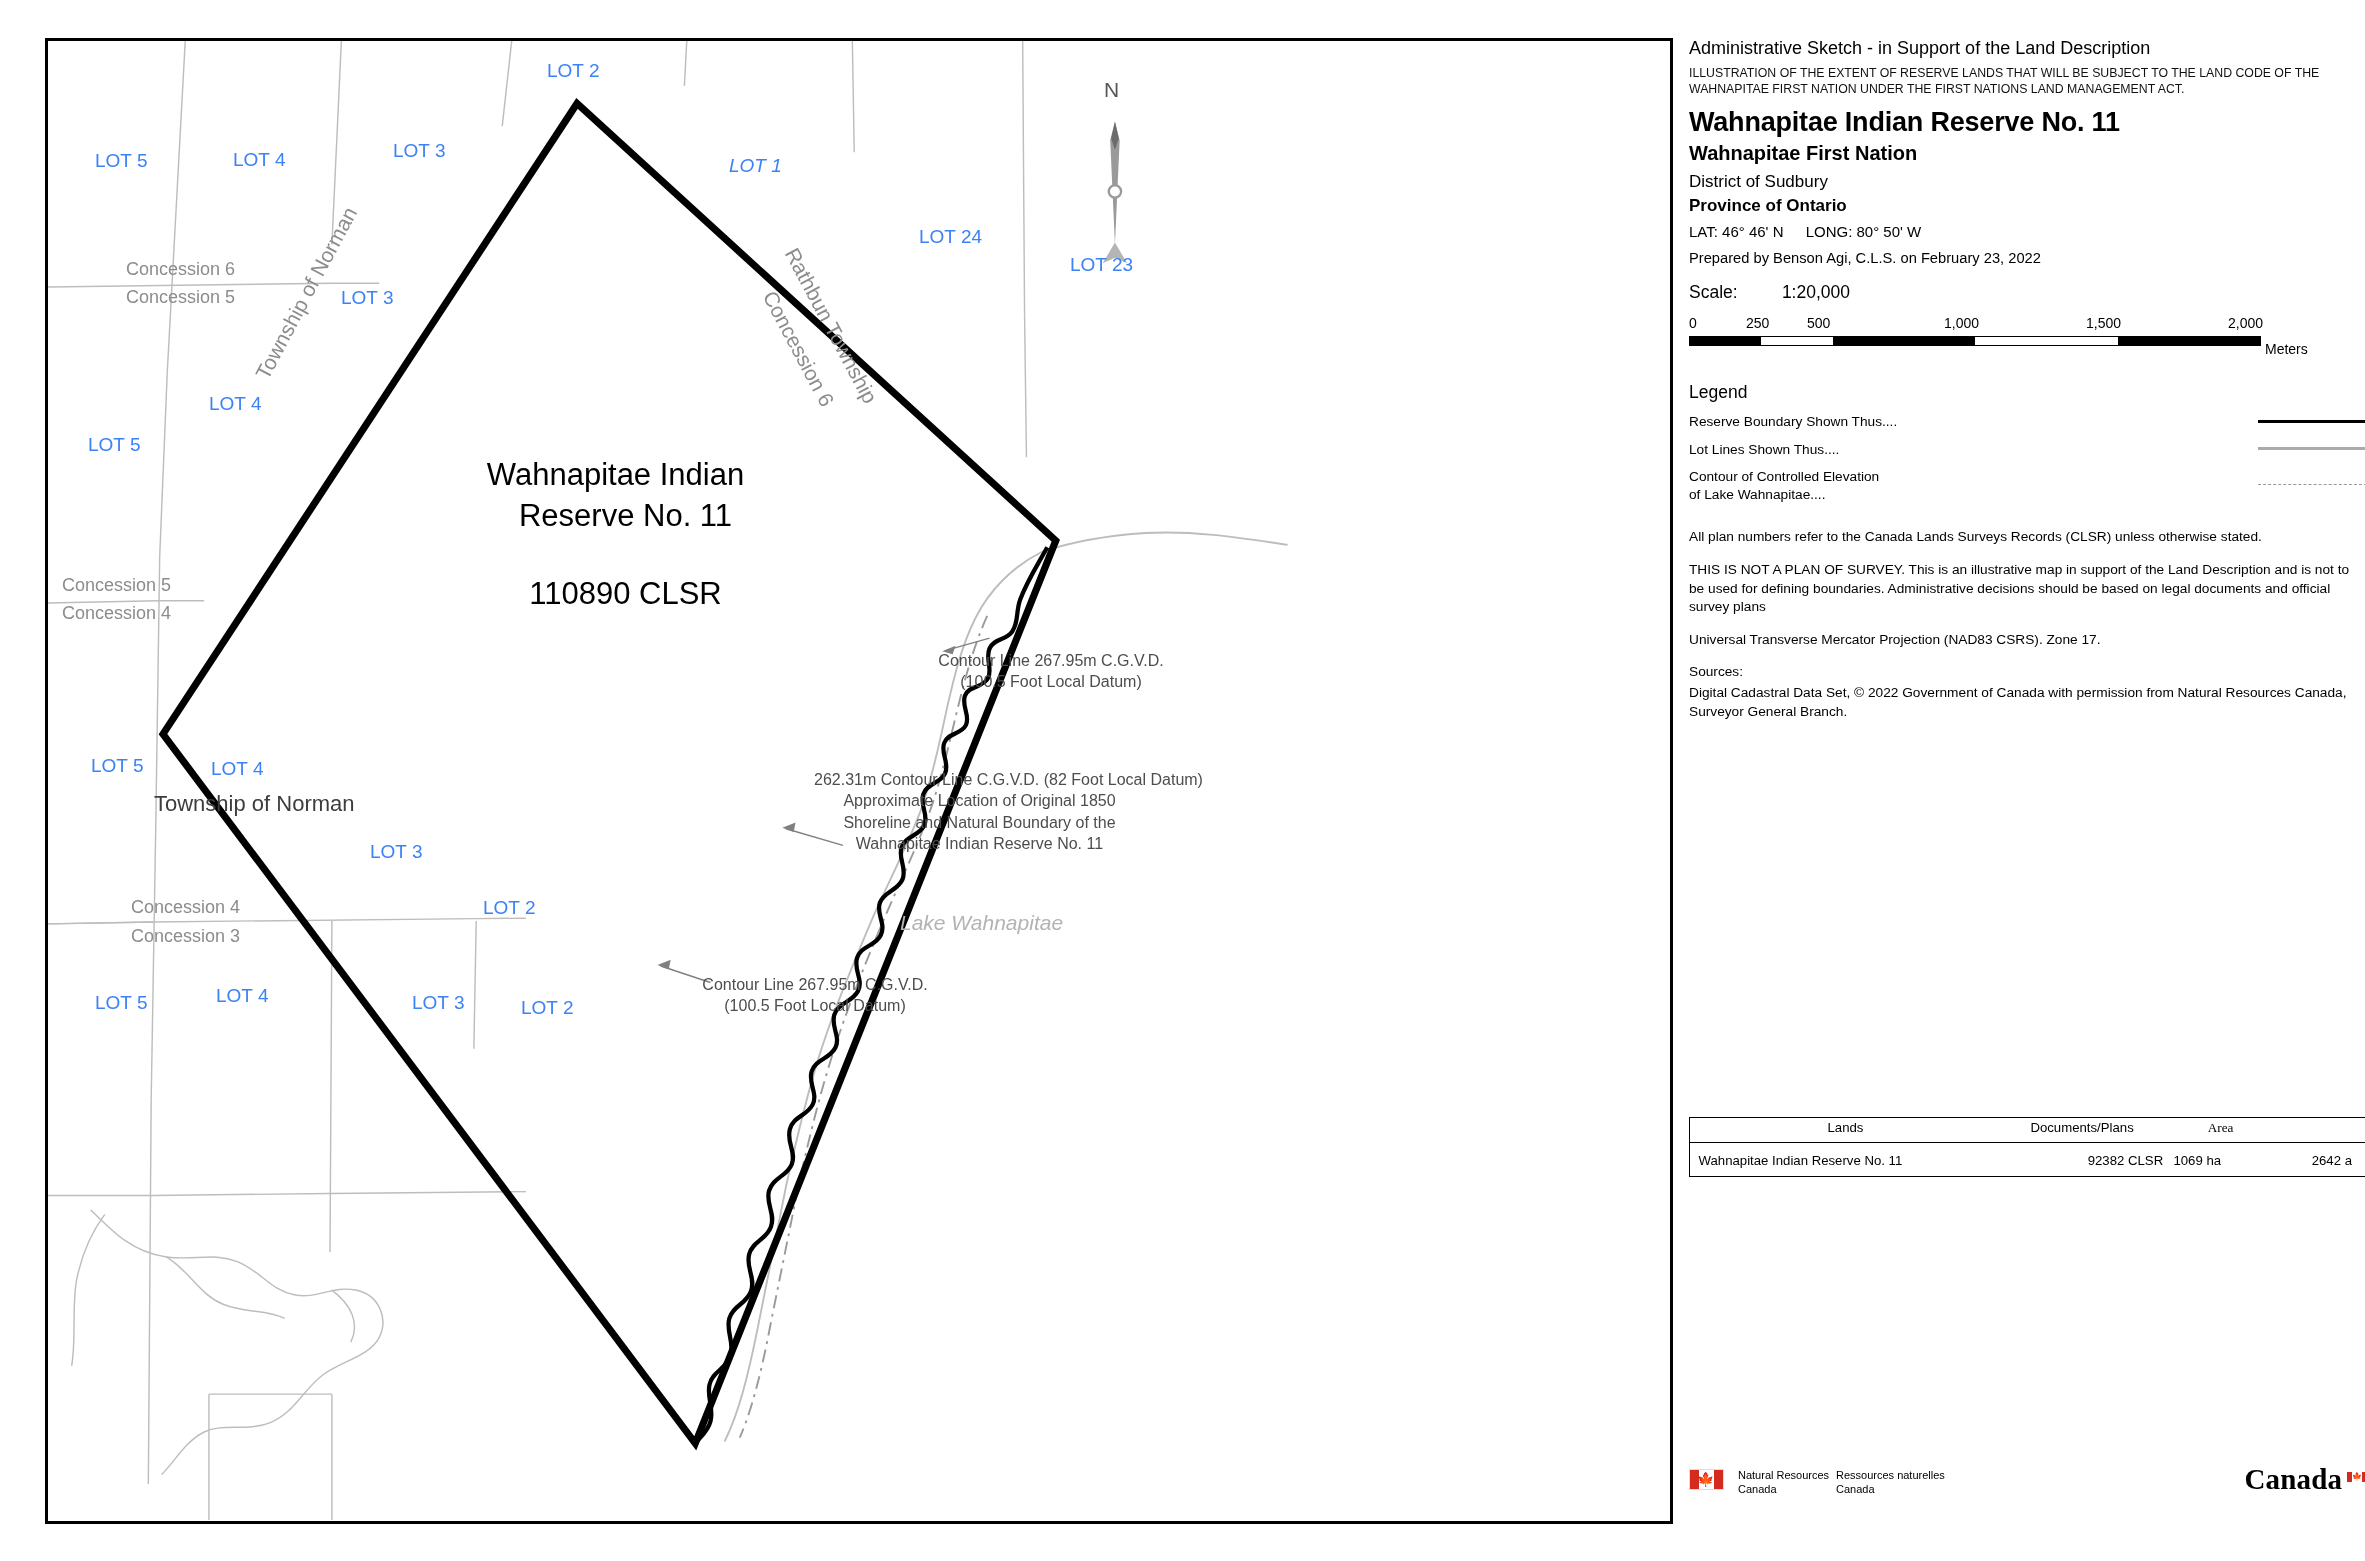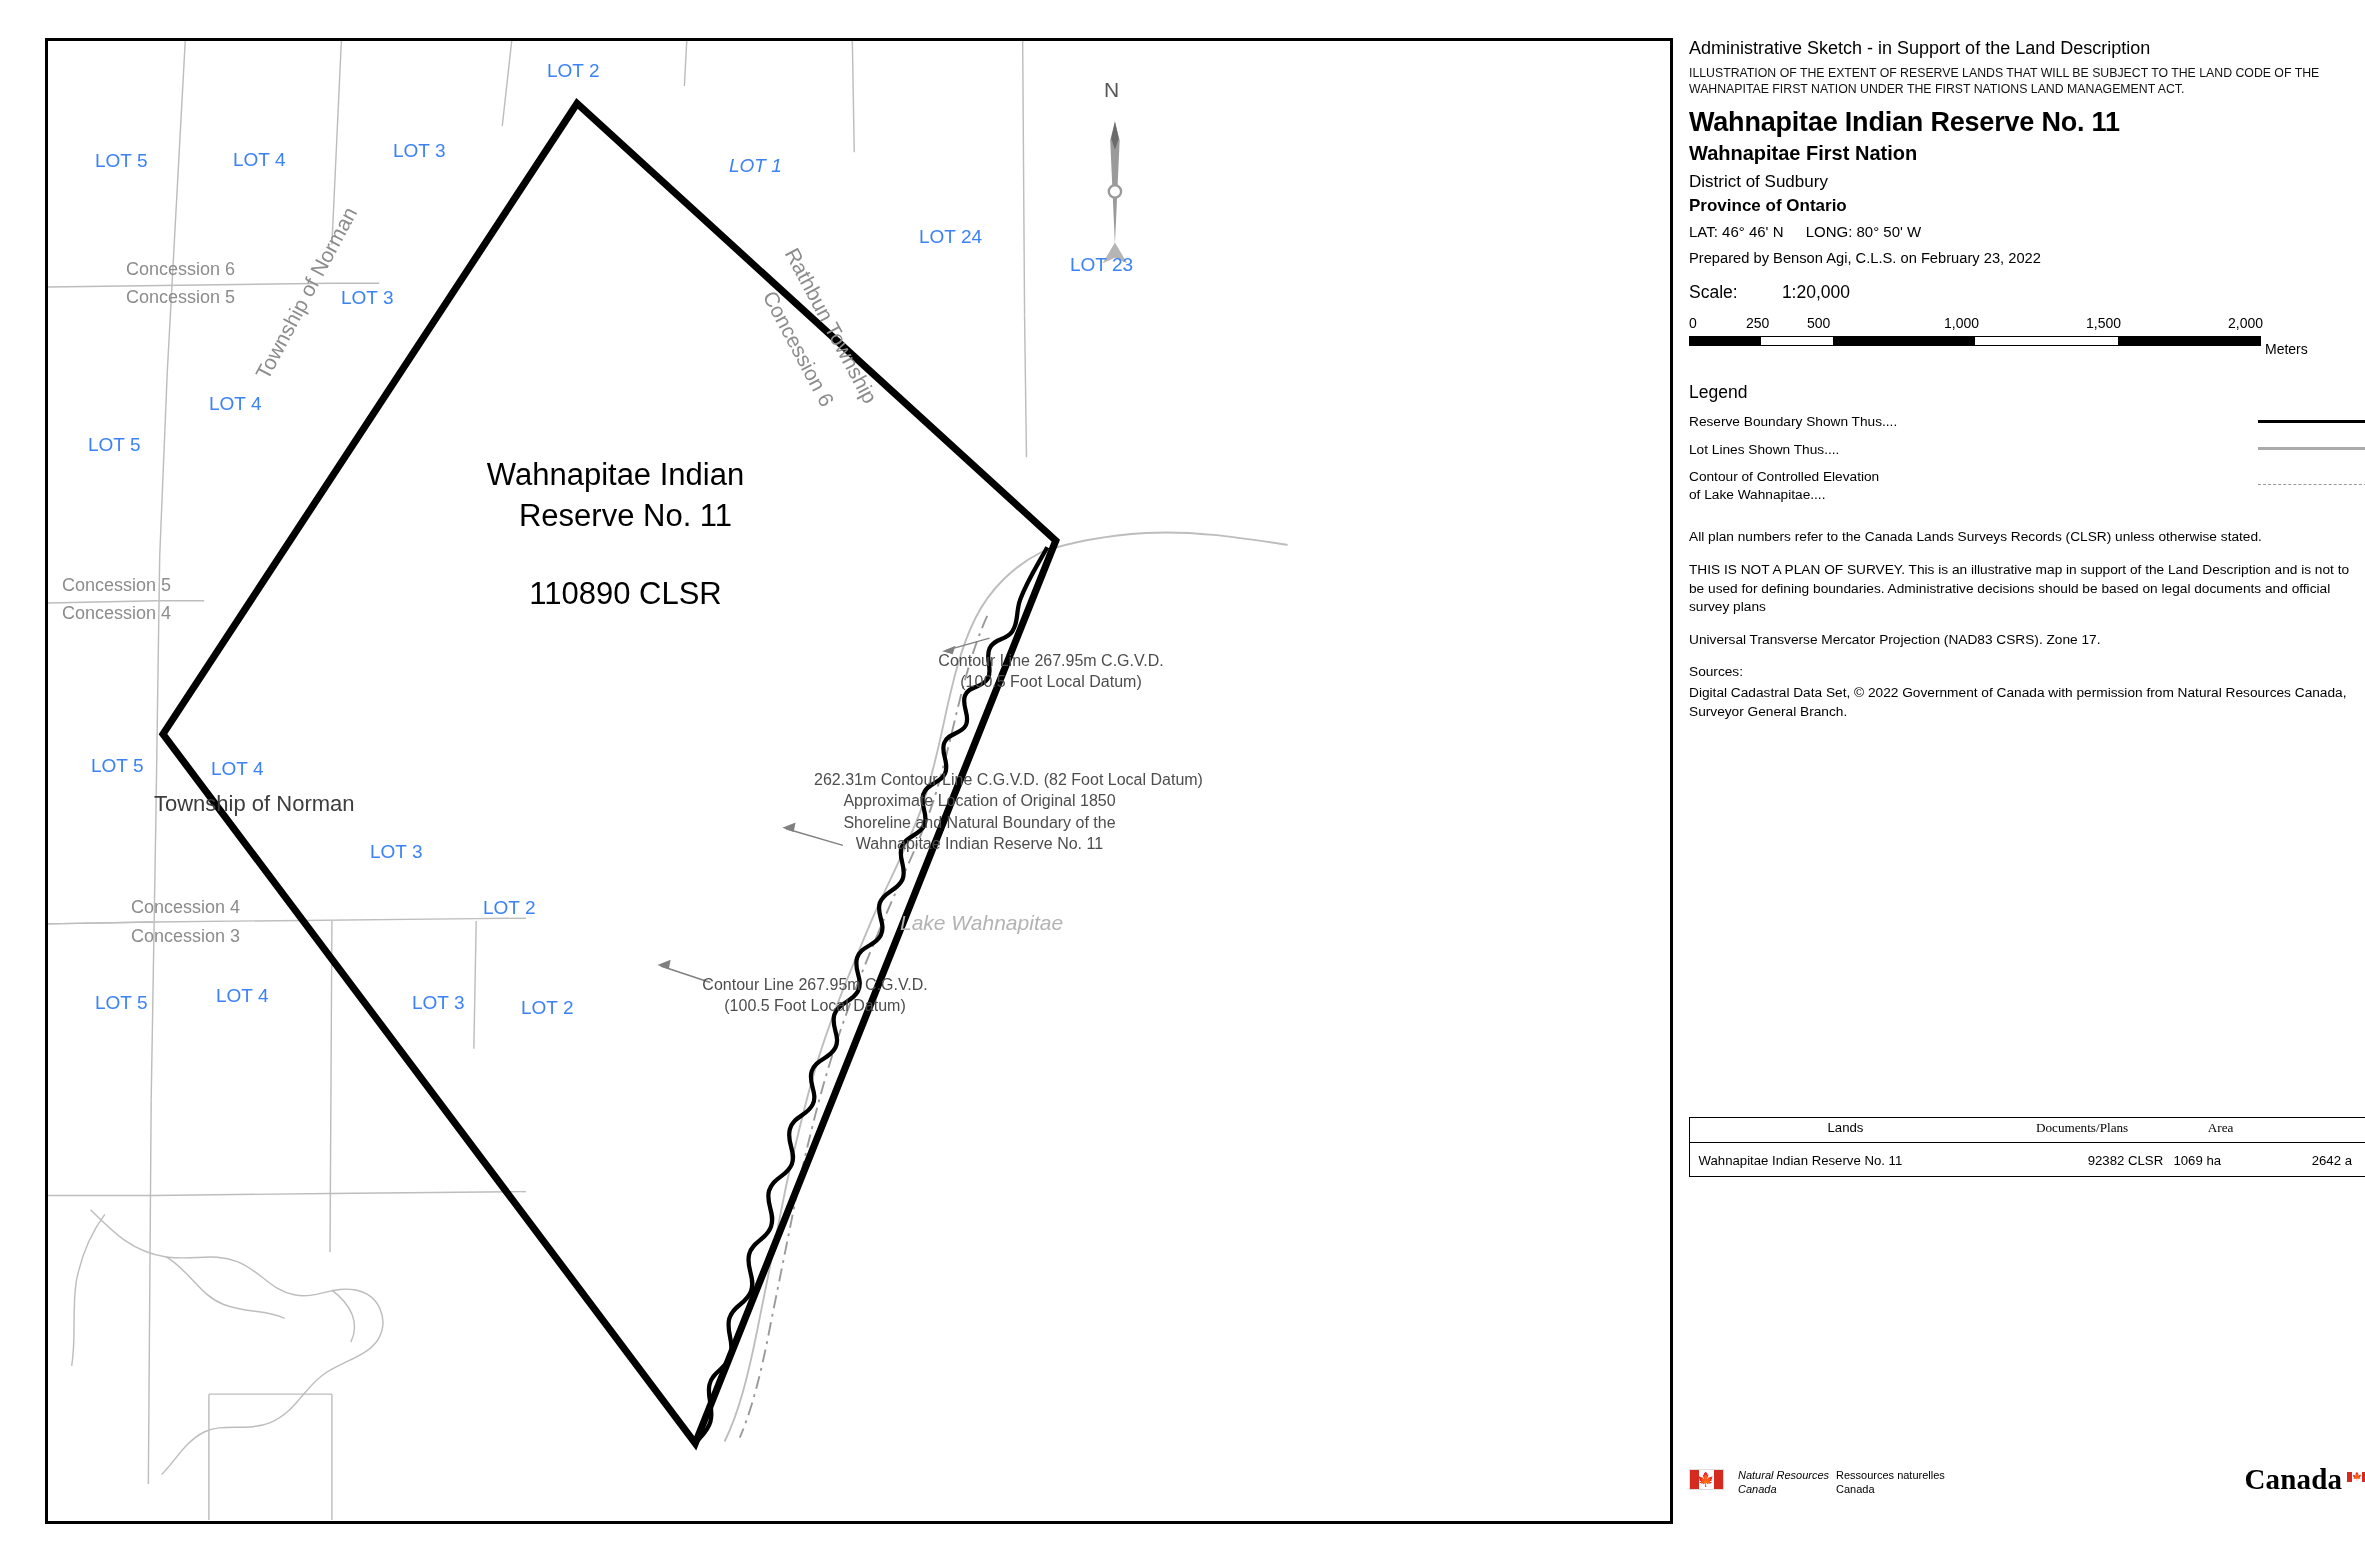--- a/index.html
+++ b/index.html
@@ -192,21 +192,21 @@
     padding: 1.9px 0 6.6px;
     border-bottom: 0.9px solid #000;
   }
   #area-table td { padding: 9.5px 0 8.5px; font-size: 13.2px; }
   #area-table .c-lands { text-align: left; padding-left: 8.5px; width: 46%; }
   #area-table .c-doc { text-align: right; width: 24%; }
   #area-table .c-area { text-align: right; padding-right: 57px; width: 17%; }
   #area-table .c-area2 { text-align: right; padding-right: 14px; width: 13%; }
   #area-table tr.total td { font-weight: bold; border-top: 0.9px solid #000; }
   #area-table thead th.c-lands { text-align: center; padding-left: 0; }
-  #area-table thead th.c-doc { text-align: center; font-family: Liberation Serif, serif; }
+  #area-table thead th.c-doc { text-align: center; }
   #area-table thead th.c-area { text-align: center; padding-right: 0; font-family: Liberation Serif, serif; }
   #area-table thead th.c-area2 { text-align: center; padding-right: 0; }
 
   
   #footer-logos {
     position: absolute;
     left: 0; top: 1424px;
     width: 678px; height: 57px;
   }
   .nrcan-flag {
@@ -223,21 +223,21 @@
   .nrcan-flag .bar-r { right: 0; }
   .nrcan-flag .leaf {
     position: absolute; left: 50%; top: 50%;
     transform: translate(-50%,-50%);
     color: #d52b1e; font-size: 14px; line-height: 1;
   }
   .nrcan-txt {
     position: absolute; top: 5.7px;
     font-size: 11px; line-height: 1.28;
   }
-  .nrcan-en { left: 49px; font-style: italic; }
+  .nrcan-en { left: 49px; }
   .nrcan-fr { left: 147px; }
   #canada-word {
     position: absolute; right: 0; top: 0.9px;
     font-family: "Liberation Serif", serif;
     font-size: 29px;
     font-weight: bold;
     letter-spacing: 0.2px;
   }
   #canada-word .flagmini {
     display: inline-block;

